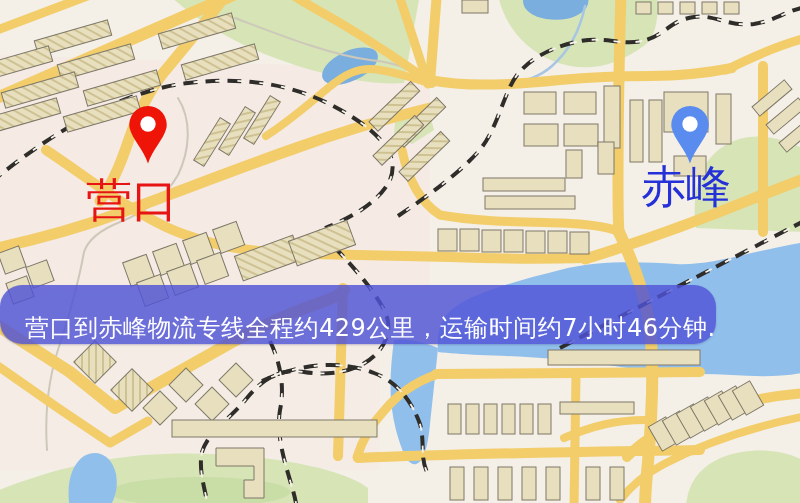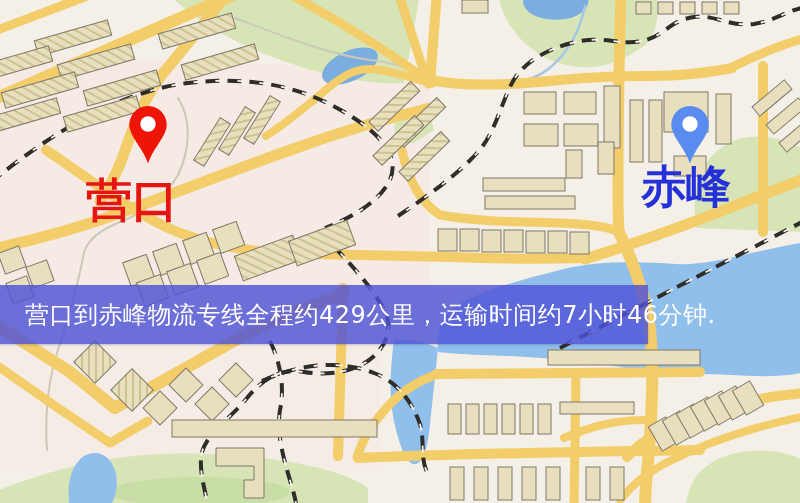--- a/index.html
+++ b/index.html
@@ -27,27 +27,27 @@
   .rail{stroke:var(--c-railway);fill:none;stroke-width:4;stroke-dasharray:14 8;}
   .rail-tie{stroke:var(--c-railway-tie);fill:none;stroke-width:1.8;stroke-dasharray:7 15;stroke-dashoffset:-10;}
   .bldg rect,.bldg path{fill:var(--c-building);stroke:var(--c-building-stroke);stroke-width:1;}
   .bldg .hatched{fill:url(#hatch);}
 
   
   .pin{position:absolute;width:44px;height:65px;}
   .pin-origin-body{fill:var(--c-pin-origin);}
   .pin-dest-body{fill:var(--c-pin-destination);}
   .pin-hole{fill:#ffffff;}
-  .pin-label{position:absolute;font-weight:700;line-height:1;white-space:nowrap;
+  .pin-label{position:absolute;font-weight:400;line-height:1;white-space:nowrap;
              font-family:"DejaVu Sans","Liberation Sans",sans-serif;}
   .label-origin{left:86px;top:177px;font-size:46px;color:var(--c-label-origin);}
   .label-dest{left:641px;top:164px;font-size:45px;color:var(--c-label-destination);}
-  .banner{position:absolute;left:0;top:285px;width:648px;height:59px;
-          background:var(--c-banner-bg);display:flex;align-items:center;
-          box-shadow:0 1px 2px rgba(40,40,120,.25);}
+  .banner{position:absolute;left:0;top:285px;width:716px;height:59px;
+          background:var(--c-banner-bg);display:flex;align-items:flex-end;
+          box-shadow:0 1px 2px rgba(40,40,120,.25);border-radius:22px;}
   .banner-text{color:var(--c-banner-text);font-size:24px;letter-spacing:.5px;
                padding-left:25px;white-space:nowrap;font-weight:500;}
 </style>
 </head>
 <body>
 
 <div class="stage">
 
   <svg class="map-svg" viewBox="0 0 800 503" xmlns="http://www.w3.org/2000/svg">
     <defs>

